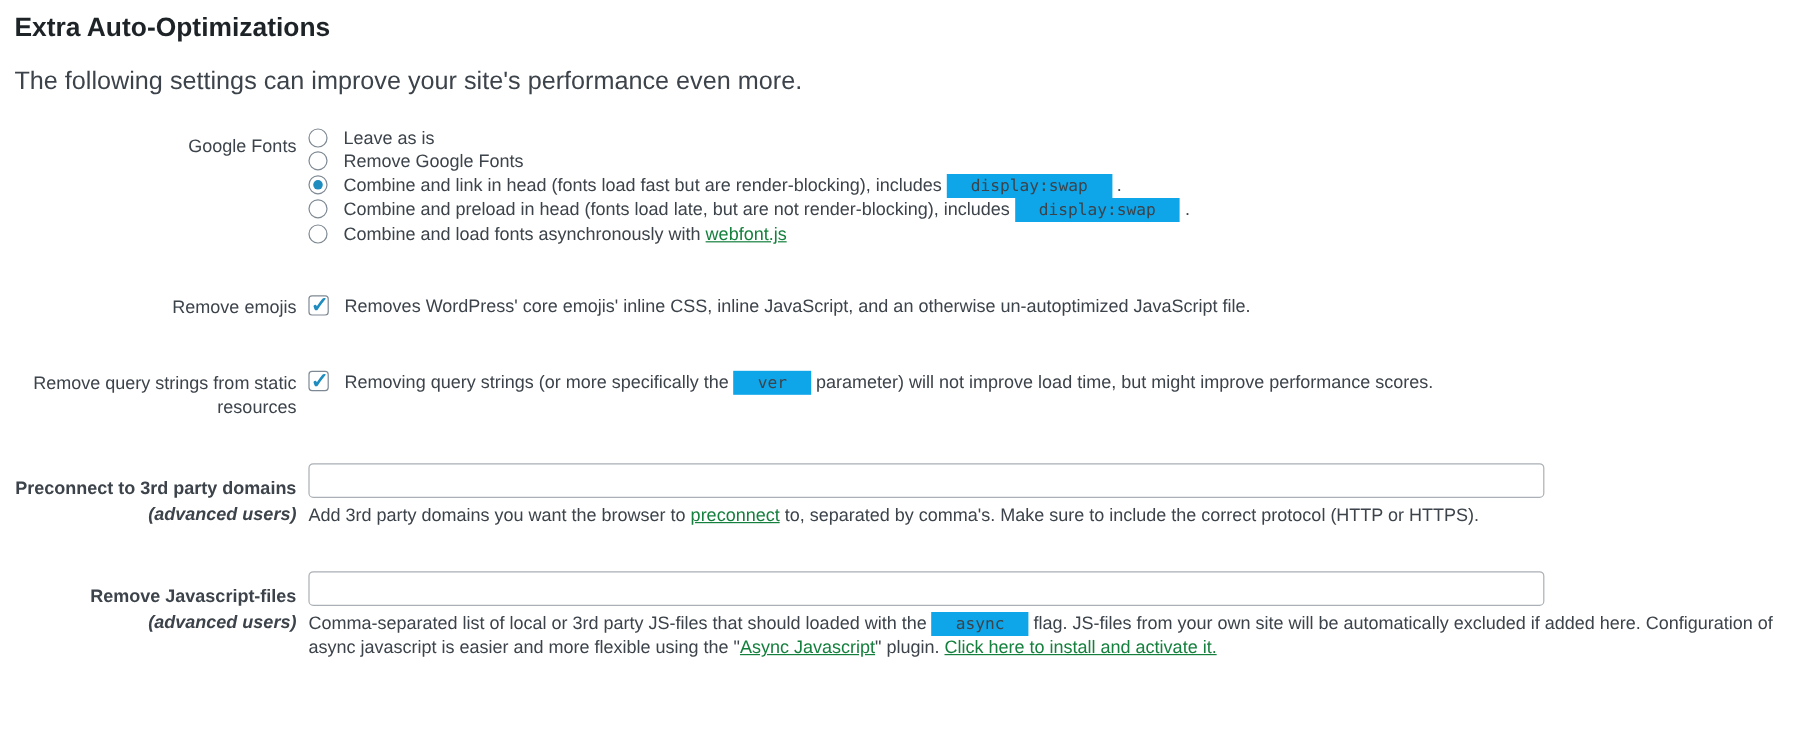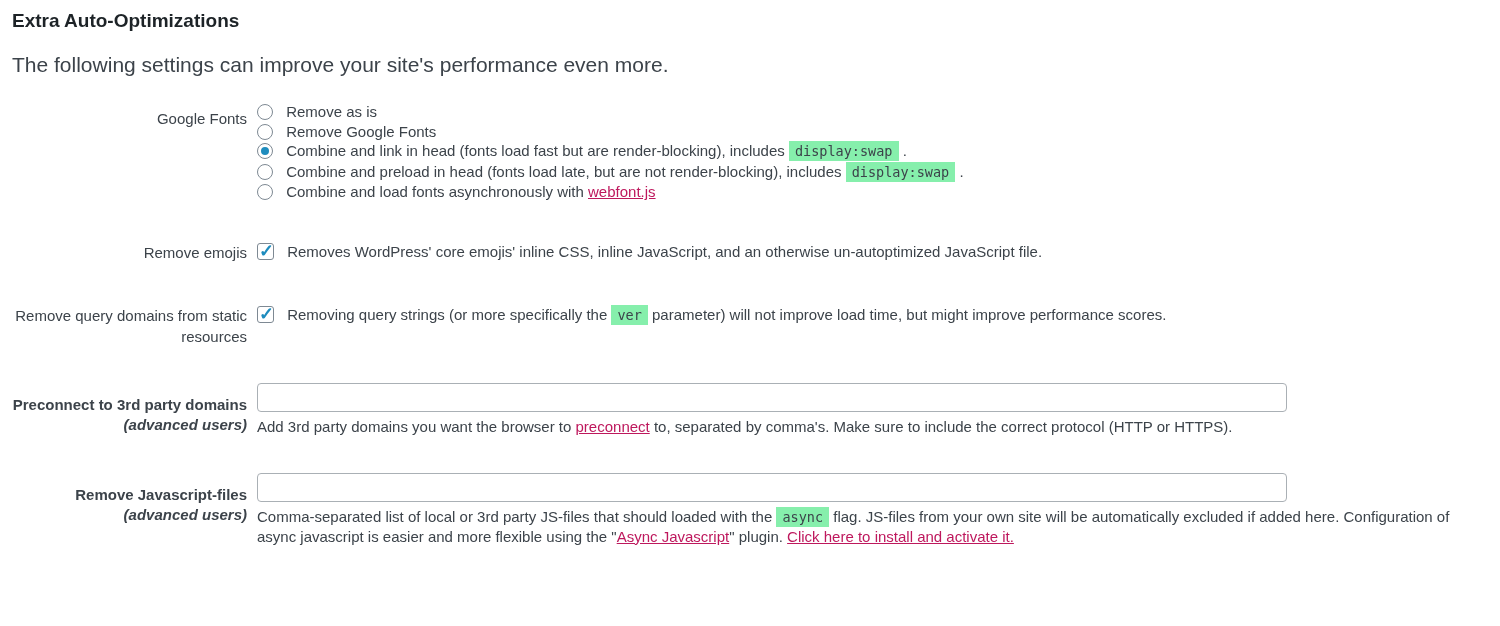--- a/index.html
+++ b/index.html
@@ -8,21 +8,21 @@
     width: 1500px; height: 626px;
     background: #ffffff;
     color: #3c434a;
     font-family: "Liberation Sans", sans-serif;
     font-size: 15px;
     line-height: 1.3;
     overflow: hidden;
   }
   .wrap { padding: 10px 12px 0 12px; }
   h2.page-title {
-    font-size: 19px;
+    font-size: 22px;
     line-height: 1.2;
     font-weight: 700;
     color: #1d2327;
     margin: 0 0 18px 0;
   }
   p.subtitle { margin: 0 0 24px 0; font-size: 21px; }
 
   table.form-table { border-collapse: collapse; table-layout: fixed; width: 1476px; }
   th.row-label {
     width: 245px;
@@ -76,26 +76,26 @@
     position: absolute;
     left: 1px; top: -4px;
     color: #1e8cbe;
     font-size: 18px;
     font-weight: 700;
   }
 
   code.code-chip, [data-bind-rich] code {
     font-family: "DejaVu Sans Mono", monospace;
     font-size: 13.5px;
-    background: #86efac;
-    padding: 2px 6px;
+    background: #0ea5e9;
+    padding: 2px 20px;
     color: #3c434a;
   }
   a, .ao-link {
-    color: #be185d;
+    color: #15803d;
     text-decoration: underline;
     cursor: pointer;
   }
 
   input.text-input {
     display: block;
     width: 1030px; height: 29px;
     border: 1px solid #aab0b5;
     border-radius: 4px;
     background: #fff;
@@ -115,21 +115,21 @@
   <p class="subtitle" data-bind="page.subtitle">The following settings can improve your site's performance even more.</p>
 
   <table class="form-table">
 
     <tbody>
         <tr class="pb40 pt-radio">
       <th class="row-label" data-bind="rows.google_fonts.label">Google Fonts</th>
       <td class="row-field">
         <label class="opt">
           <input type="radio" name="gfonts" style="">
-          <span data-bind-rich="rows.google_fonts.options.0.segments">Remove as is</span>
+          <span data-bind-rich="rows.google_fonts.options.0.segments">Leave as is</span>
         </label>
         <label class="opt">
           <input type="radio" name="gfonts" style="">
           <span data-bind-rich="rows.google_fonts.options.1.segments">Remove Google Fonts</span>
         </label>
         <label class="opt">
           <input type="radio" name="gfonts" checked="" style="">
           <span data-bind-rich="rows.google_fonts.options.2.segments">Combine and link in head (fonts load fast but are render-blocking), includes <code class="code-chip">display:swap</code> .</span>
         </label>
         <label class="opt">
@@ -147,21 +147,21 @@
       <th class="row-label" data-bind="rows.remove_emojis.label">Remove emojis</th>
       <td class="row-field">
         <label class="chk">
           <input type="checkbox" checked="" style="">
           <span data-bind-rich="rows.remove_emojis.segments">Removes WordPress' core emojis' inline CSS, inline JavaScript, and an otherwise un-autoptimized JavaScript file.</span>
         </label>
       </td>
     </tr>
 
     <tr class="pb36 pt-check">
-      <th class="row-label" data-bind="rows.remove_query_strings.label">Remove query domains from static resources</th>
+      <th class="row-label" data-bind="rows.remove_query_strings.label">Remove query strings from static resources</th>
       <td class="row-field">
         <label class="chk">
           <input type="checkbox" checked="" style="">
           <span data-bind-rich="rows.remove_query_strings.segments">Removing query strings (or more specifically the <code class="code-chip">ver</code> parameter) will not improve load time, but might improve performance scores.</span>
         </label>
       </td>
     </tr>
 
     <tr class="pb36 pt-input">
       <th class="row-label"><span data-bind="rows.preconnect.label">Preconnect to 3rd party domains</span> <em data-bind="rows.preconnect.label_em">(advanced users)</em></th>

